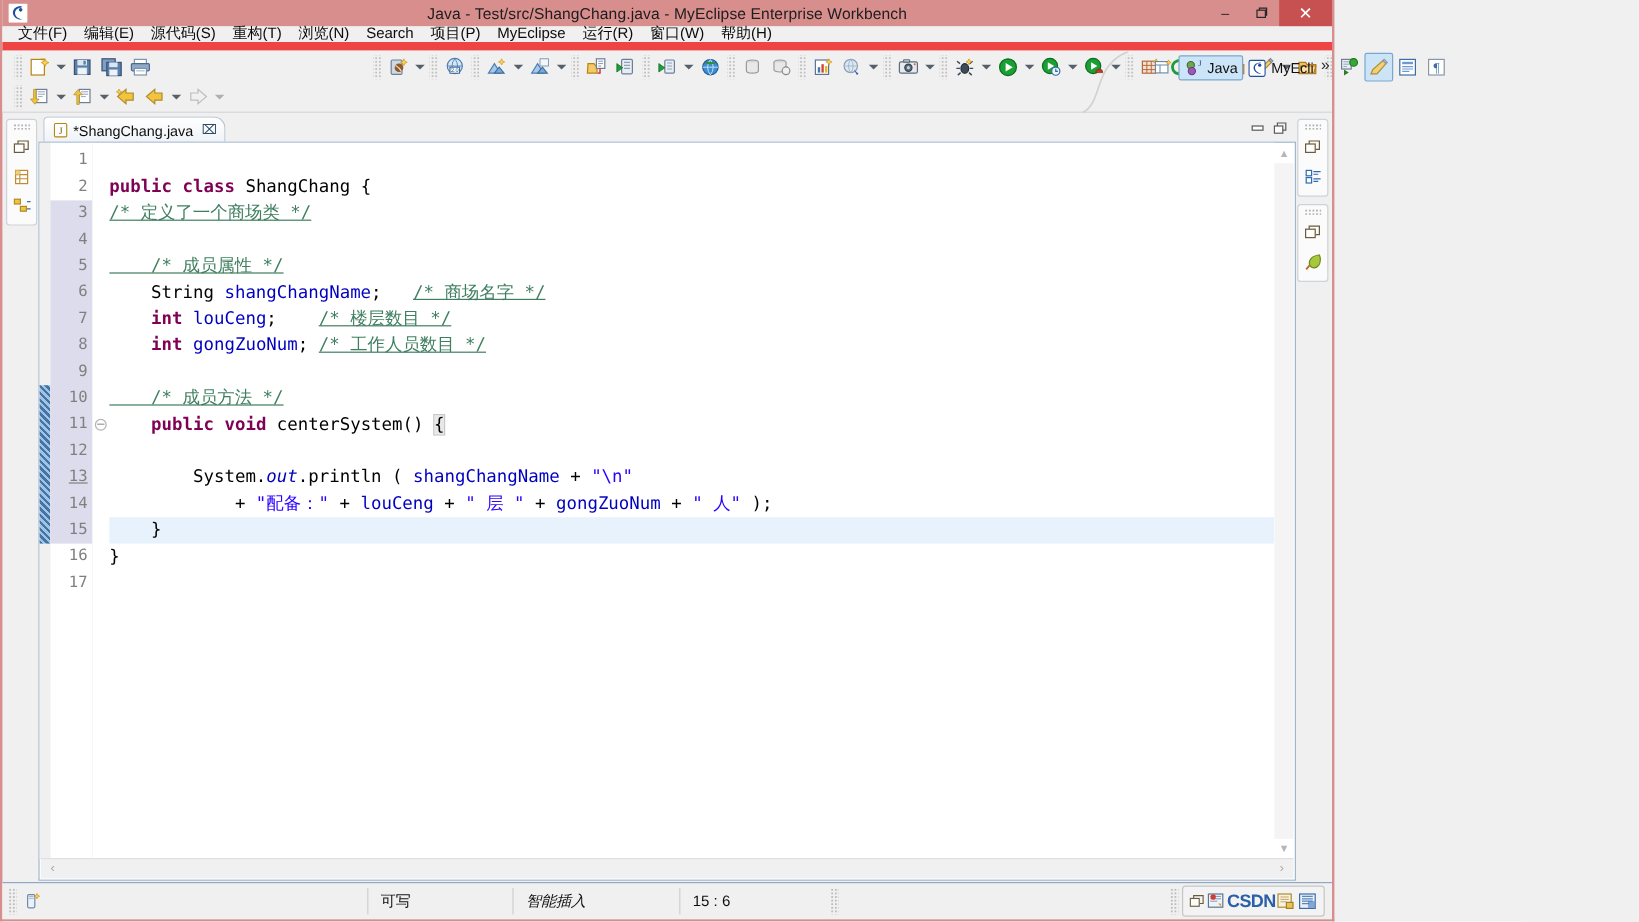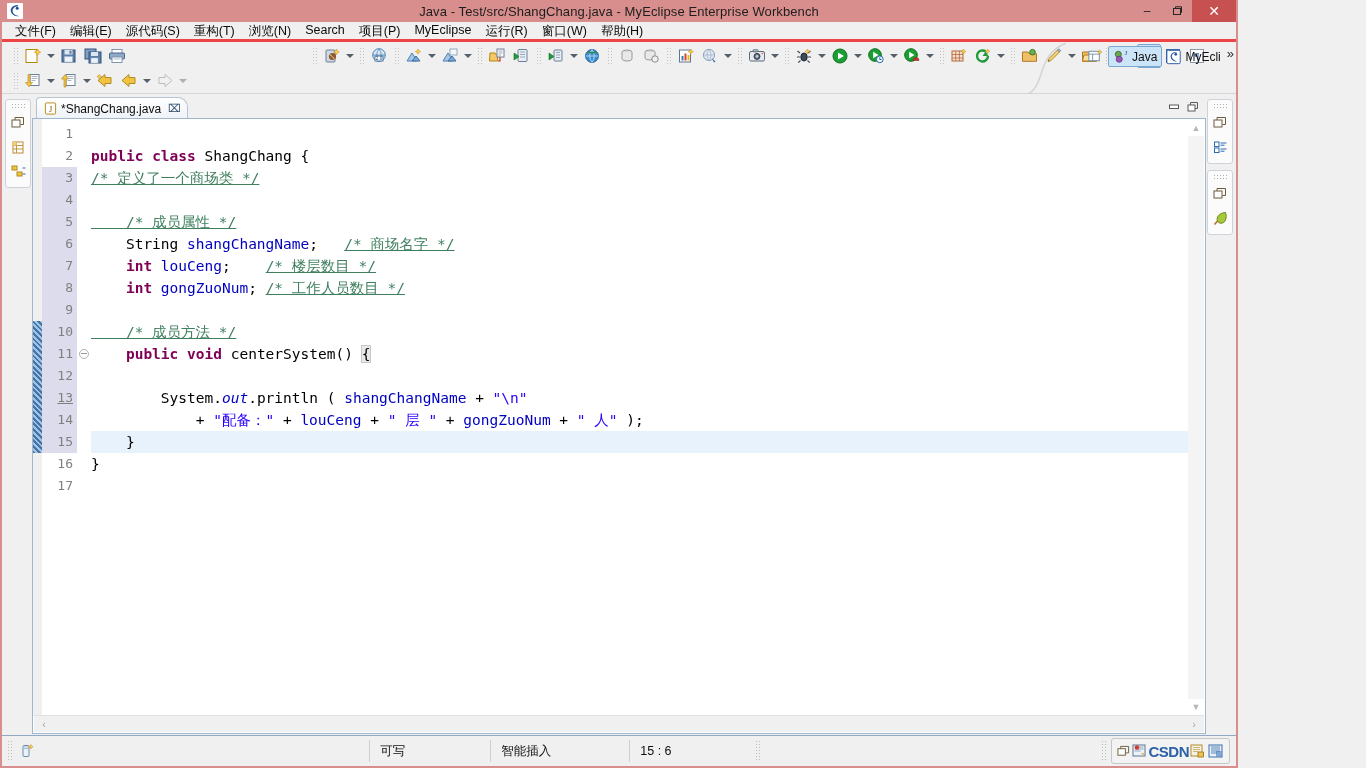--- a/index.html
+++ b/index.html
@@ -5,21 +5,21 @@
   html, body {
     margin: 0; padding: 0;
     width: 1366px; height: 768px;
     overflow: hidden;
     background: #f0f0f0;
     font-family: "Liberation Sans", sans-serif;
     -webkit-font-smoothing: antialiased;
   }
   #app {
     position: relative;
-    width: 1238px; height: 768px;
+    width: 1112px; height: 768px;
     background: #f0f0f0;
     border-left: 2px solid #d98e8e;
     border-right: 2px solid #d98e8e;
     border-bottom: 2px solid #d98e8e;
     box-sizing: border-box;
   }
 
   
   #titlebar {
     position: absolute; left: 0; top: 0;
@@ -56,24 +56,24 @@
     background: #c75050;
     color: #ffffff;
     font-size: 14px;
   }
 
   
   #menubar {
     position: absolute; left: 0; top: 22px;
     width: 100%; height: 20px;
     background: #f0f0f0;
-    display: flex; 
+    display: flex; align-items: center;
     padding-left: 6px;
     box-sizing: border-box;
-    border-bottom: 3px solid #ef4444;
+    border-bottom: 7px solid #ef4444;
   }
   #menubar .mi {
     font-size: 12.5px;
     color: #0b0b0b;
     padding: 1px 7px 2px 7px;
     white-space: nowrap;
     font-family: "Liberation Sans", sans-serif;
   }
 
   
@@ -877,21 +877,21 @@
     <div class="sgrip"></div>
     <div class="sicon">
       <svg width="16" height="16" viewBox="0 0 16 16">
         <rect x="3" y="2.5" width="6" height="11" rx="1" fill="#eaf1f8" stroke="#6d8ca8"></rect>
         <path d="M4 4 h4 M4 5.6 h4" stroke="#9fb4cc" stroke-width=".8"></path>
         <path d="M10.8 1.5 l.7 1.6 l1.6 .7 l-1.6 .7 l-.7 1.6 l-.7-1.6 l-1.6-.7 l1.6-.7 z" fill="#ffd24d" stroke="#c58b12" stroke-width=".5"></path>
       </svg>
     </div>
     <div class="spacer"></div>
     <div class="scell" style="width:100px;">可写</div>
-    <div class="scell" style="width:118px;">智能插入</div>
+    <div class="scell" style="width:118px;font-style:italic;">智能插入</div>
     <div class="scell" style="width:100px;">15 : 6</div>
     <div class="sgrip"></div>
     <div class="spacer"></div>
     <div class="sgrip"></div>
     <div id="wm">
       <span class="wmi">
         <svg width="13" height="13" viewBox="0 0 14 14">
           <rect x="1" y="4" width="8" height="7" fill="#fdfdfd" stroke="#6b5b3a"></rect>
           <path d="M4 4 V1.5 H12.5 V8.5 H9.5" fill="none" stroke="#6b5b3a"></path>
         </svg>

